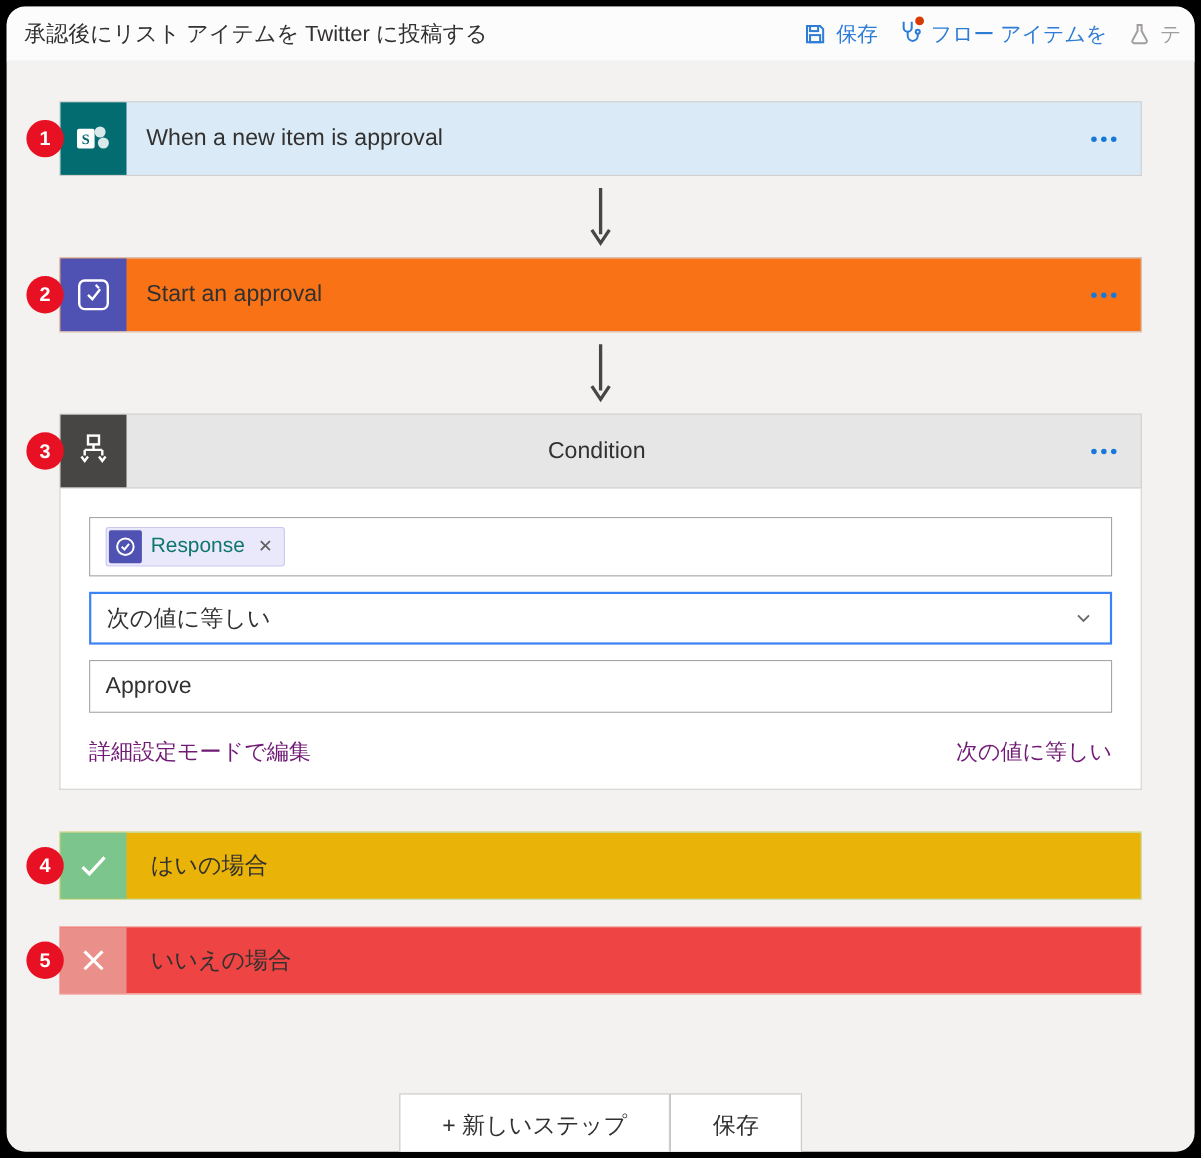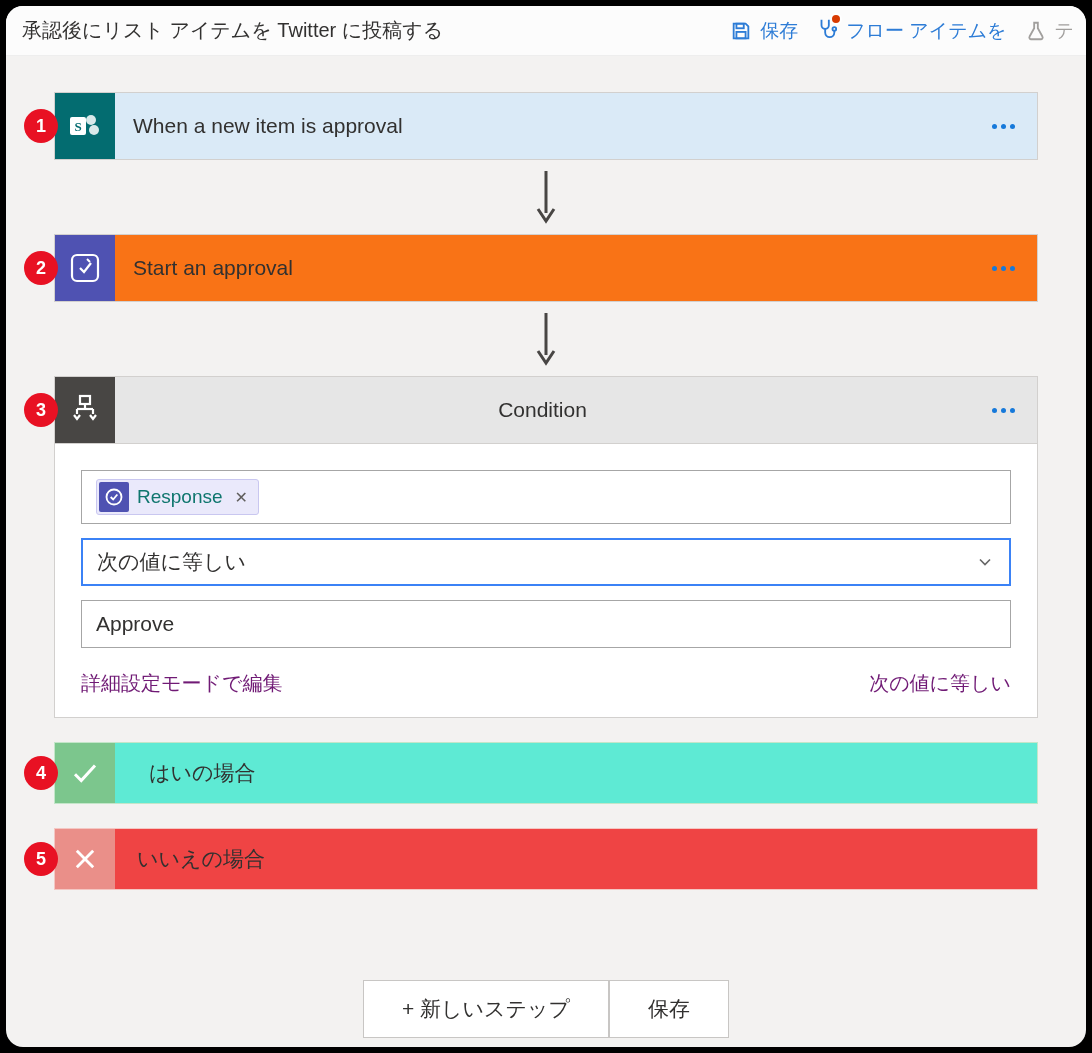--- a/index.html
+++ b/index.html
@@ -117,21 +117,21 @@
     .cond-links {
       display: flex; justify-content: space-between;
       padding-top: 8px;
     }
     .cond-links a { color: #701a75; text-decoration: none; font-size: 20px; cursor: pointer; }
 
     .branch-card {
       display: flex; align-items: center; height: 62px;
       border: 1px solid;
     }
-    .branch-yes { background: #5eead4; border-color: #c3e6c9; margin-top: 24px; gap: 12px; }
+    .branch-yes { background: #eab308; border-color: #c3e6c9; margin-top: 38px; }
     .branch-yes .icon-box { background: #7cc68d; width: 60px; height: 100%; display:flex;align-items:center;justify-content:center;}
     .branch-no { background: #ef4444; border-color: #f4c7c3; margin-top: 24px; }
     .branch-no .icon-box { background: #ea8f89; width: 60px; height: 100%; display:flex;align-items:center;justify-content:center;}
     .branch-card .label { padding: 0 22px; font-size: 21px; }
 
     .bottom-row {
       display: flex; justify-content: center; 
       margin-top: 90px;
     }
     .btn {

